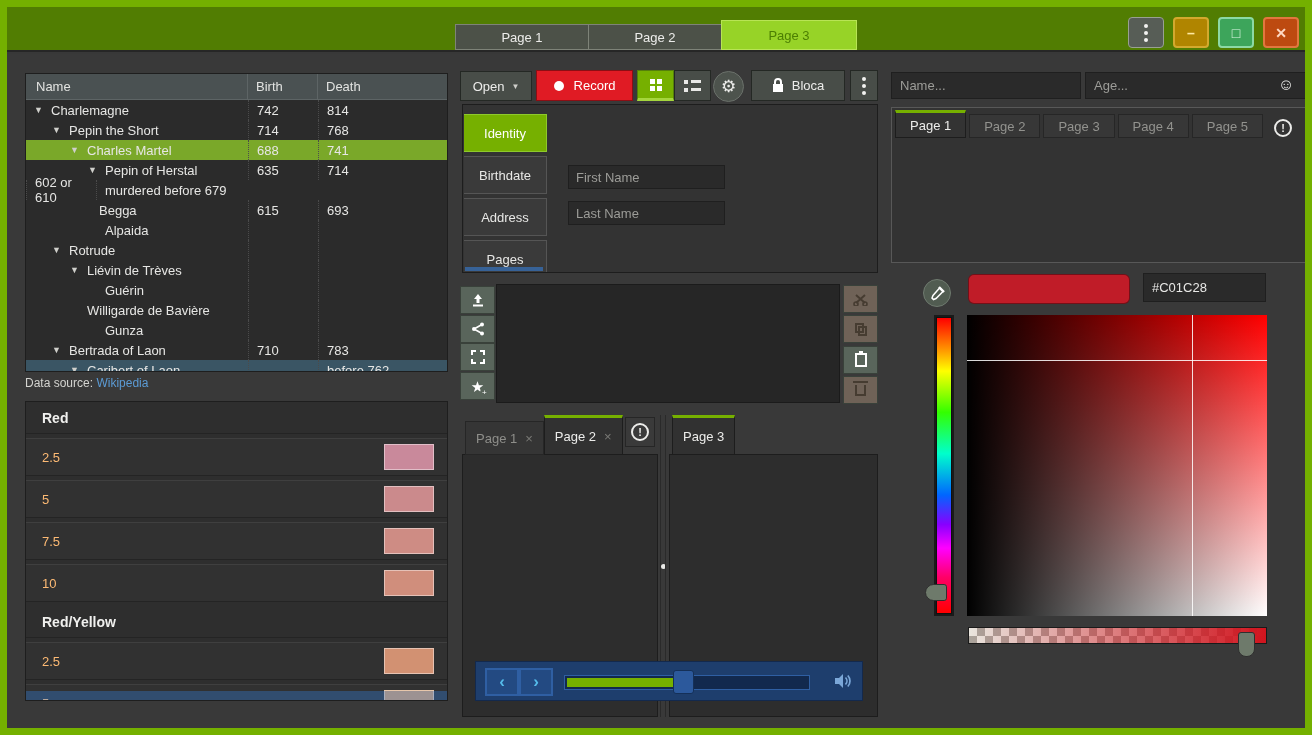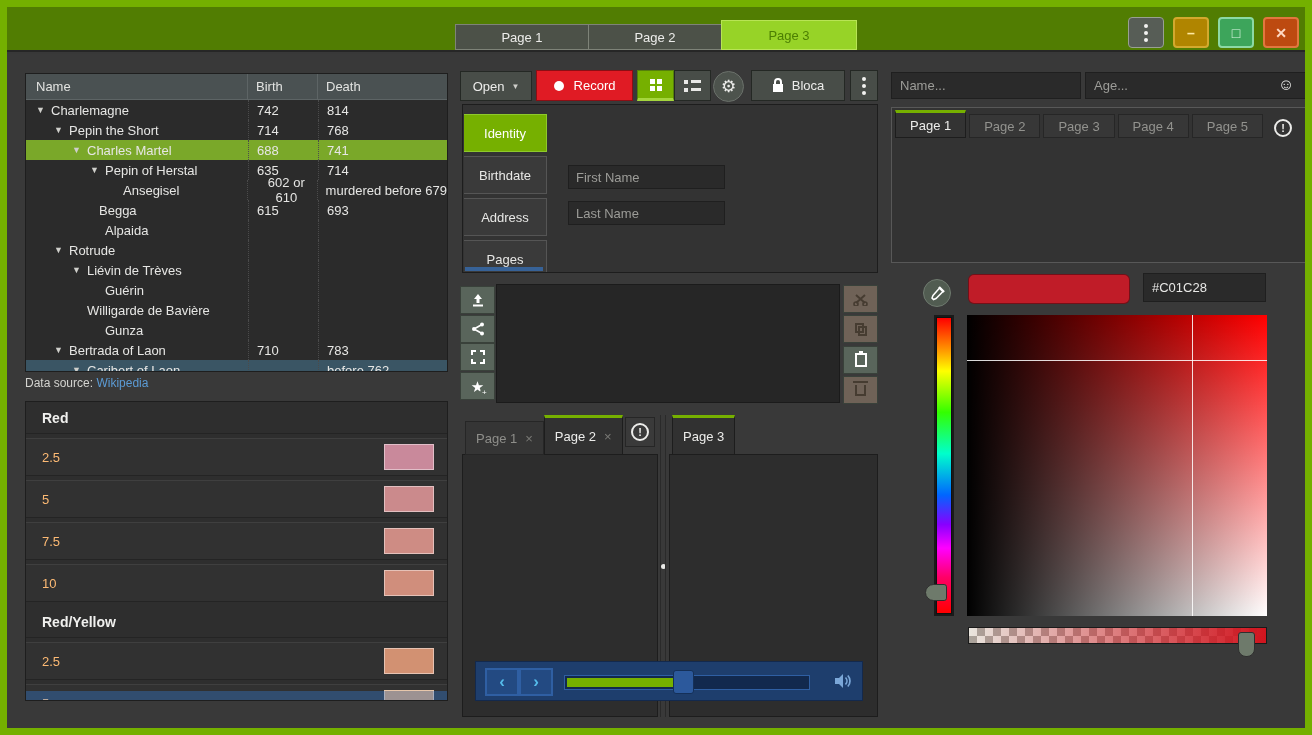--- a/index.html
+++ b/index.html
@@ -23,21 +23,21 @@
   .win-btn.menu { background:#575d56; border:1px solid #99a093; }
   .win-btn.min  { background:#b08500; border:2px solid #d3a92e; color:#ffe9a0; }
   .win-btn.max  { background:#3da55b; border:2px solid #8cd9a5; color:#d8f5e0; }
   .win-btn.close{ background:#bd4a10; border:2px solid #e2773f; color:#ffd9c4; }
   .win-btn .glyph { font-size:14px; font-weight:bold; line-height:1; }
   .dots-v { display:flex; flex-direction:column; gap:3px; }
   .dots-v i { width:4px; height:4px; border-radius:50%; background:#f2f2f0; }
 
   
   .tree-panel { position:absolute; left:18px; top:66px; width:423px; height:299px; background:#2b2b2b;
-                border:1px solid #1e1e1e; overflow:hidden;text-align:center; }
+                border:1px solid #1e1e1e; overflow:hidden; }
   .tree-header { display:flex; height:26px; background:#4a5152; border-bottom:1px solid #5d6465; color:#e2e3e1; font-size:13px; }
   .tree-header .c1 { width:222px; padding-left:10px; display:flex; align-items:center; border-right:1px solid #5d6465; }
   .tree-header .c2 { width:70px;  padding-left:8px;  display:flex; align-items:center; border-right:1px solid #5d6465; }
   .tree-header .c3 { flex:1; padding-left:8px; display:flex; align-items:center; }
   .tree-row { display:flex; height:20px; color:#e6e6e4; font-size:13px; }
   .tree-row.selected { background:#7aa829; }
   .tree-row.bluehl  { background:rgba(78,138,170,0.45); }
   .tree-row .c1 { width:222px; display:flex; align-items:center; overflow:hidden; white-space:nowrap; }
   .tree-row .c2 { width:70px; padding-left:8px; display:flex; align-items:center; border-left:1px dotted #4b4b4b; }
   .tree-row .c3 { flex:1; padding-left:8px; display:flex; align-items:center; border-left:1px dotted #4b4b4b; white-space:nowrap; }
@@ -250,24 +250,20 @@
         </div>
         <div class="tree-row">
           <div class="c1" style="padding-left: 62px;">
             <span class="expander">▼</span>
             <span>Pepin of Herstal</span>
           </div>
           <div class="c2">635</div>
           <div class="c3">714</div>
         </div>
         <div class="tree-row">
-          <div class="c1" style="padding-left: 80px;">
-            <span class="expander"></span>
-            <span>Ansegisel</span>
-          </div>
           <div class="c2">602 or 610</div>
           <div class="c3">murdered before 679</div>
         </div>
         <div class="tree-row">
           <div class="c1" style="padding-left: 56px;">
             <span class="expander"></span>
             <span>Begga</span>
           </div>
           <div class="c2">615</div>
           <div class="c3">693</div>

